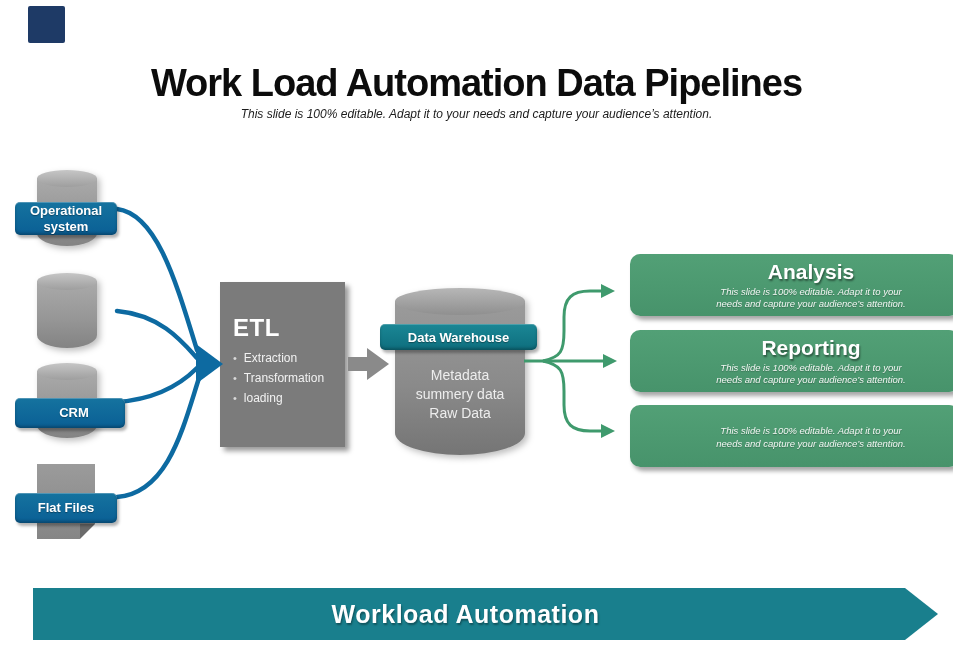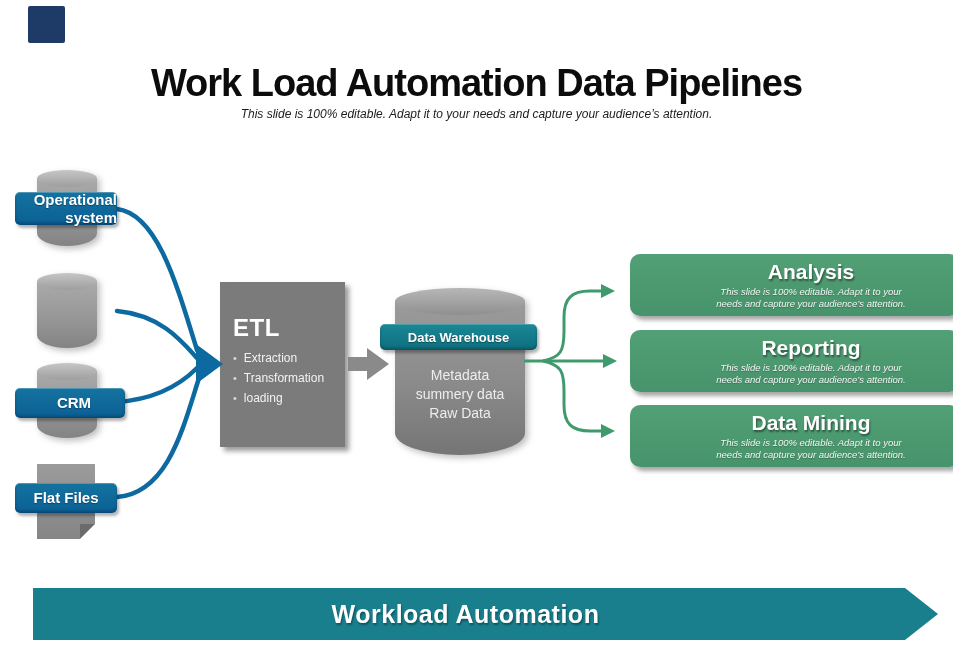--- a/index.html
+++ b/index.html
@@ -24,25 +24,25 @@
     border-radius:0 0 50% 50% / 0 0 22px 22px;}
   .cyl-big .cyl-top{height:27px;background:linear-gradient(180deg,#b7b7b7,#8f8f8f);}
   
   .flatfile{position:absolute;background:linear-gradient(180deg,#9b9b9b,#858585);
     clip-path:polygon(0 0,100% 0,100% calc(100% - 15px),calc(100% - 15px) 100%,0 100%);
     filter:drop-shadow(3px 3px 3px rgba(0,0,0,0.25));}
   .flatfile .fold{position:absolute;right:0;bottom:0;width:15px;height:15px;background:#6b6b6b;
     clip-path:polygon(0 0,100% 0,0 100%);}
   
   .src-label{position:absolute;left:15px;width:102px;z-index:6;
-    display:flex;align-items:center;justify-content:center;text-align:right;
+    display:flex;align-items:center;justify-content:center;text-align:center;
     background:linear-gradient(180deg,#15739f,#0a5f95);border-radius:5px;
-    color:#ffffff;font-weight:bold;font-size:15px;line-height:1.2;
+    color:#ffffff;font-weight:bold;font-size:13px;line-height:1.2;
     box-shadow:inset 0 1px 0 rgba(255,255,255,0.25), inset 0 -2px 3px rgba(0,0,0,0.25), 2px 3px 3px rgba(0,0,0,0.3);
-    text-shadow:0 1px 1px rgba(0,0,0,0.35);}
+    text-shadow:0 1px 1px rgba(0,0,0,0.35);margin-top:10px;}
   .teal-label{position:absolute;z-index:6;display:flex;align-items:center;justify-content:center;
     background:linear-gradient(180deg,#1b8795,#0e6e7e);border-radius:5px;
     color:#ffffff;font-weight:bold;font-size:13px;
     box-shadow:inset 0 1px 0 rgba(255,255,255,0.22), inset 0 -2px 3px rgba(0,0,0,0.25), 2px 3px 3px rgba(0,0,0,0.3);
     text-shadow:0 1px 1px rgba(0,0,0,0.35);}
   
   .etl-box{position:absolute;left:220px;top:282px;width:125px;height:165px;background:#7b7b7b;
     box-shadow:4px 4px 5px rgba(0,0,0,0.4);z-index:2;color:#ffffff;}
   .etl-title{position:absolute;left:13px;top:32px;font-size:24px;font-weight:bold;letter-spacing:0.5px;}
   .etl-list{position:absolute;left:13px;top:66px;margin:0;padding:0;list-style:none;
@@ -125,21 +125,20 @@
     </div>
   </div>
   <div class="out-box" style="top:330px;">
     <div class="out-title">Reporting</div>
     <div class="out-desc">
       <div>This slide is 100% editable. Adapt it to your</div>
       <div>needs and capture your audience’s attention.</div>
     </div>
   </div>
   <div class="out-box" style="top:405px;">
-    <div class="out-title">Data Mining</div>
     <div class="out-desc">
       <div>This slide is 100% editable. Adapt it to your</div>
       <div>needs and capture your audience’s attention.</div>
     </div>
   </div>
 
   <svg class="connectors" viewBox="0 0 953 652">
 
     <g fill="none" stroke="#0d6aa1" stroke-width="4.5" stroke-linecap="round">
       <path d="M117,209 C157,214 176,282 197,350"></path>

